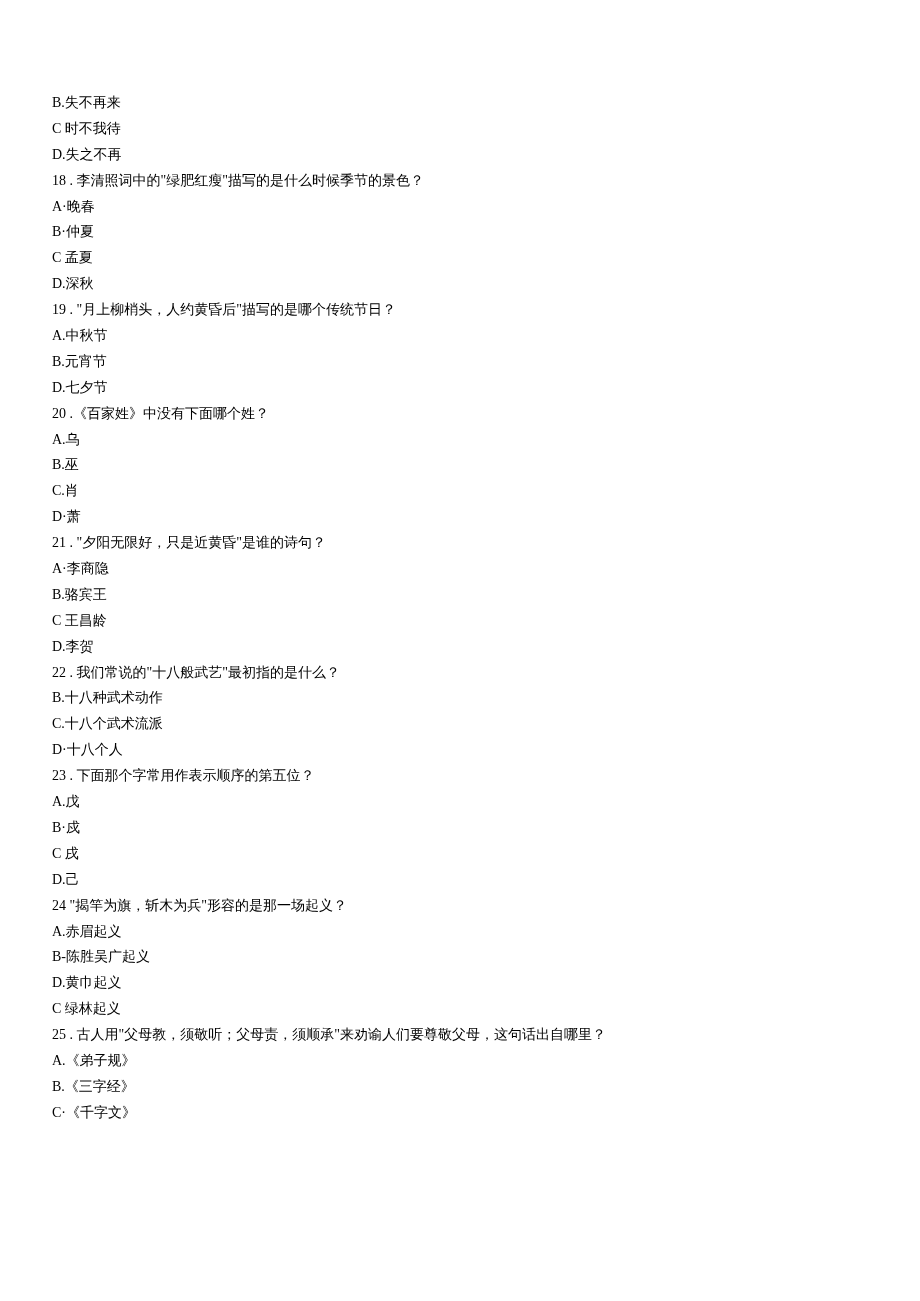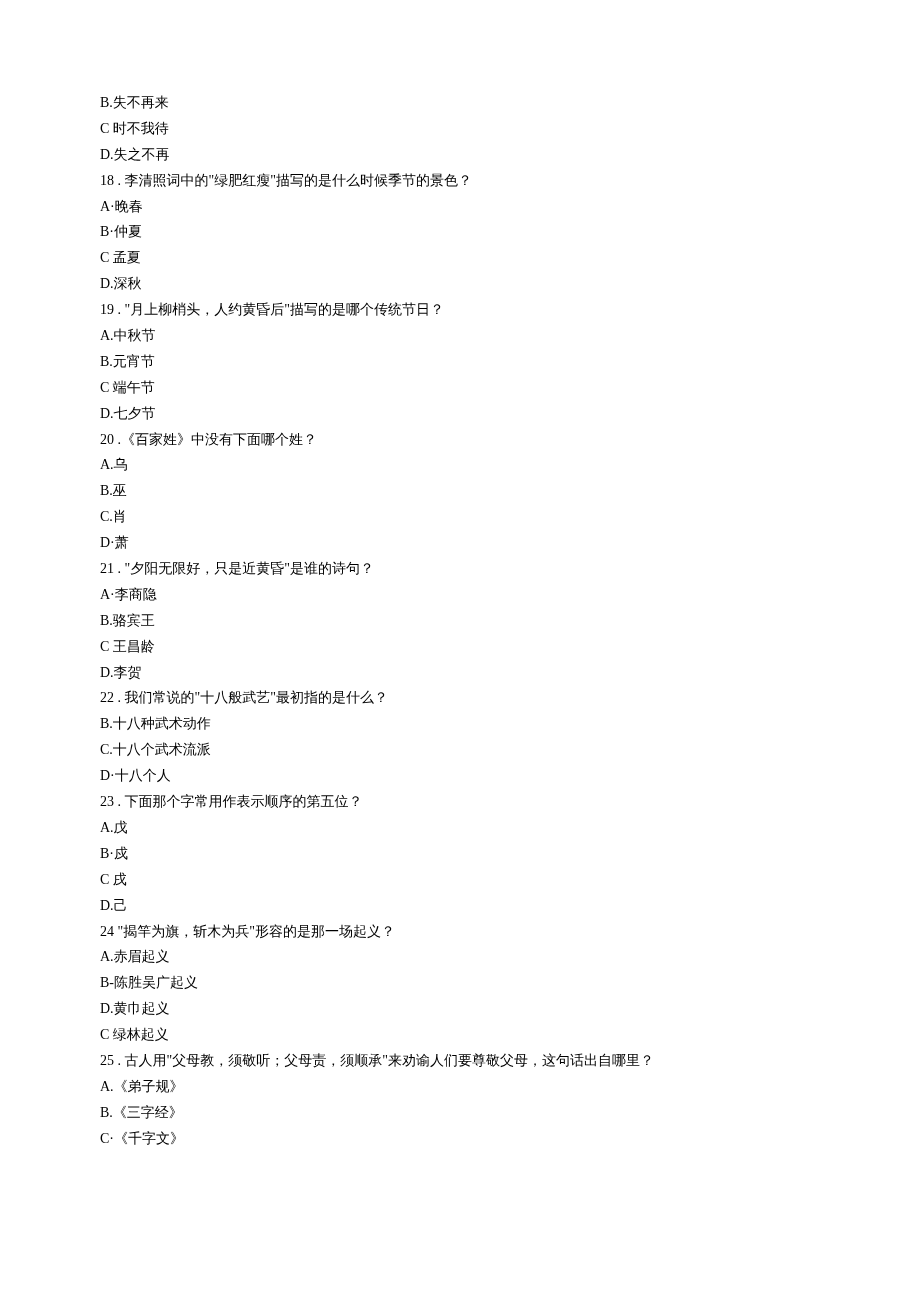--- a/index.html
+++ b/index.html
@@ -7,21 +7,21 @@
     padding: 0;
     background: #ffffff;
     font-family: "SimSun", "宋体", serif;
     font-size: 14px;
     color: #000000;
     line-height: 1.85;
   }
   .page {
     width: 808px;
     min-height: 1301px;
-    padding: 90px 100px 60px 100px;
+    padding: 90px 100px 60px 52px;
     box-sizing: border-box;
   }
   .line {
     display: block;
   }
 </style>
 </head>
 <body>
 
 <div class="page">
@@ -29,21 +29,20 @@
   <div class="line">C 时不我待</div>
   <div class="line">D.失之不再</div>
   <div class="line">18   . 李清照词中的"绿肥红瘦"描写的是什么时候季节的景色？</div>
   <div class="line">A·晚春</div>
   <div class="line">B·仲夏</div>
   <div class="line">C 孟夏</div>
   <div class="line">D.深秋</div>
   <div class="line">19   . "月上柳梢头，人约黄昏后"描写的是哪个传统节日？</div>
   <div class="line">A.中秋节</div>
   <div class="line">B.元宵节</div>
-  <div class="line">C 端午节</div>
   <div class="line">D.七夕节</div>
   <div class="line">20   .《百家姓》中没有下面哪个姓？</div>
   <div class="line">A.乌</div>
   <div class="line">B.巫</div>
   <div class="line">C.肖</div>
   <div class="line">D·萧</div>
   <div class="line">21   . "夕阳无限好，只是近黄昏"是谁的诗句？</div>
   <div class="line">A·李商隐</div>
   <div class="line">B.骆宾王</div>
   <div class="line">C 王昌龄</div>

